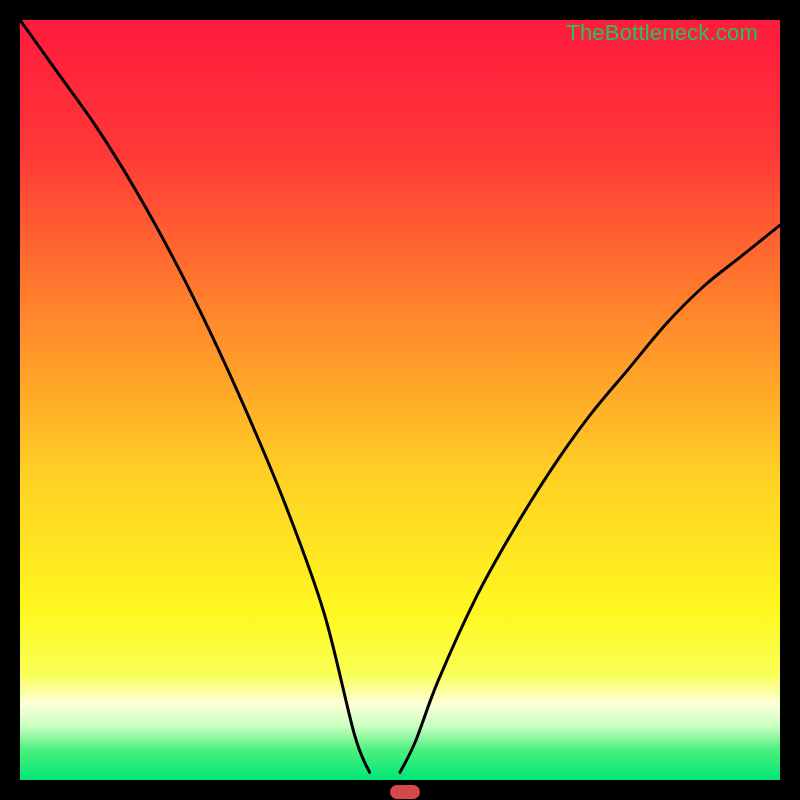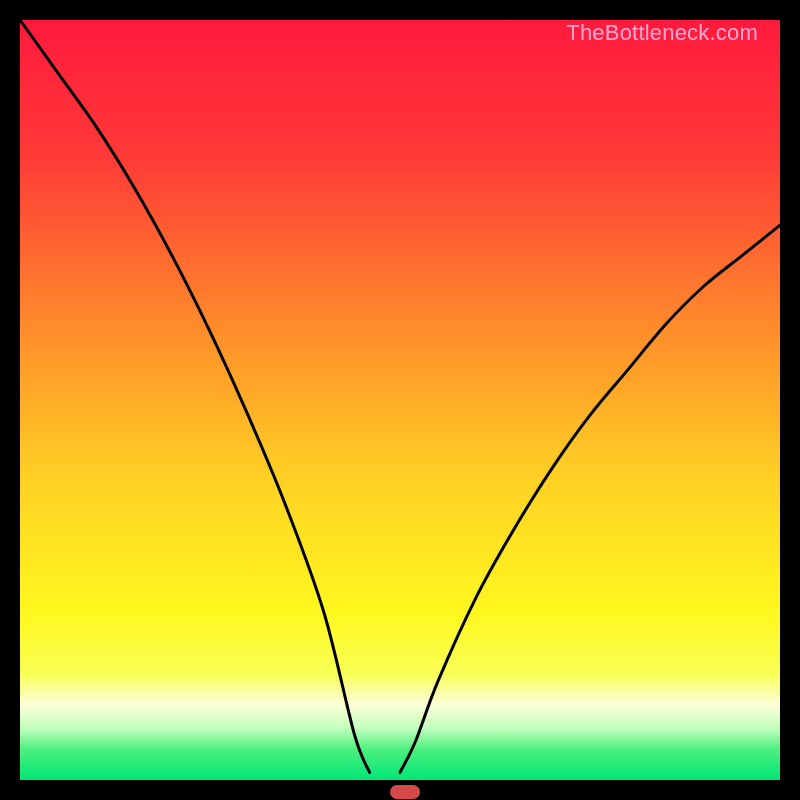--- a/index.html
+++ b/index.html
@@ -25,21 +25,21 @@
     width: 760px;
     height: 760px;
   }
   .watermark {
     position: absolute;
     top: 0px;
     right: 22px;
     font-family: Arial, Helvetica, sans-serif;
     font-size: 22px;
     font-weight: 500;
-    color: #f9a8d4;
+    color: #22c55e;
     letter-spacing: 0.2px;
     z-index: 10;
   }
   .marker {
     position: absolute;
     width: 30px;
     height: 14px;
     border-radius: 7px;
     z-index: 6;
   }

